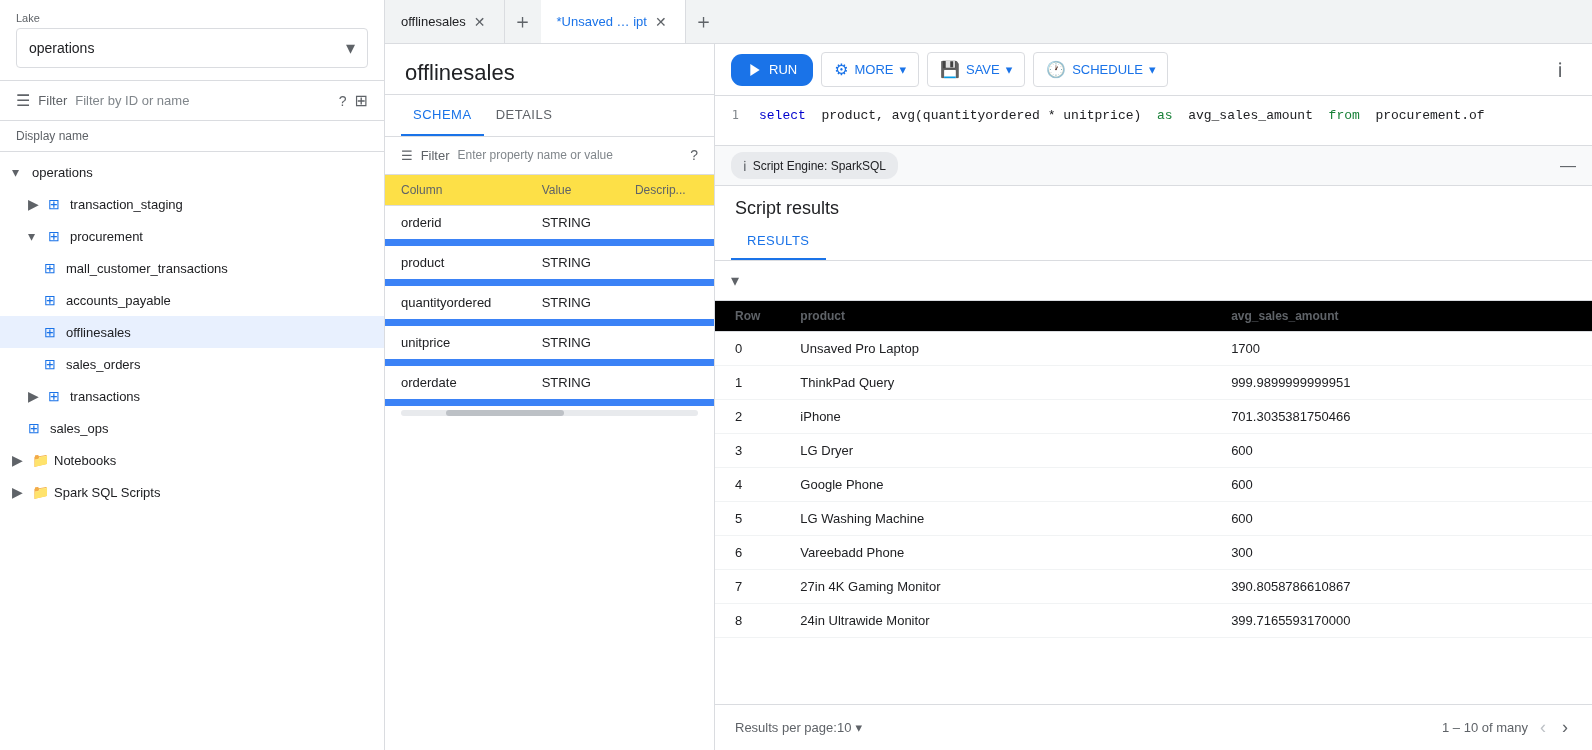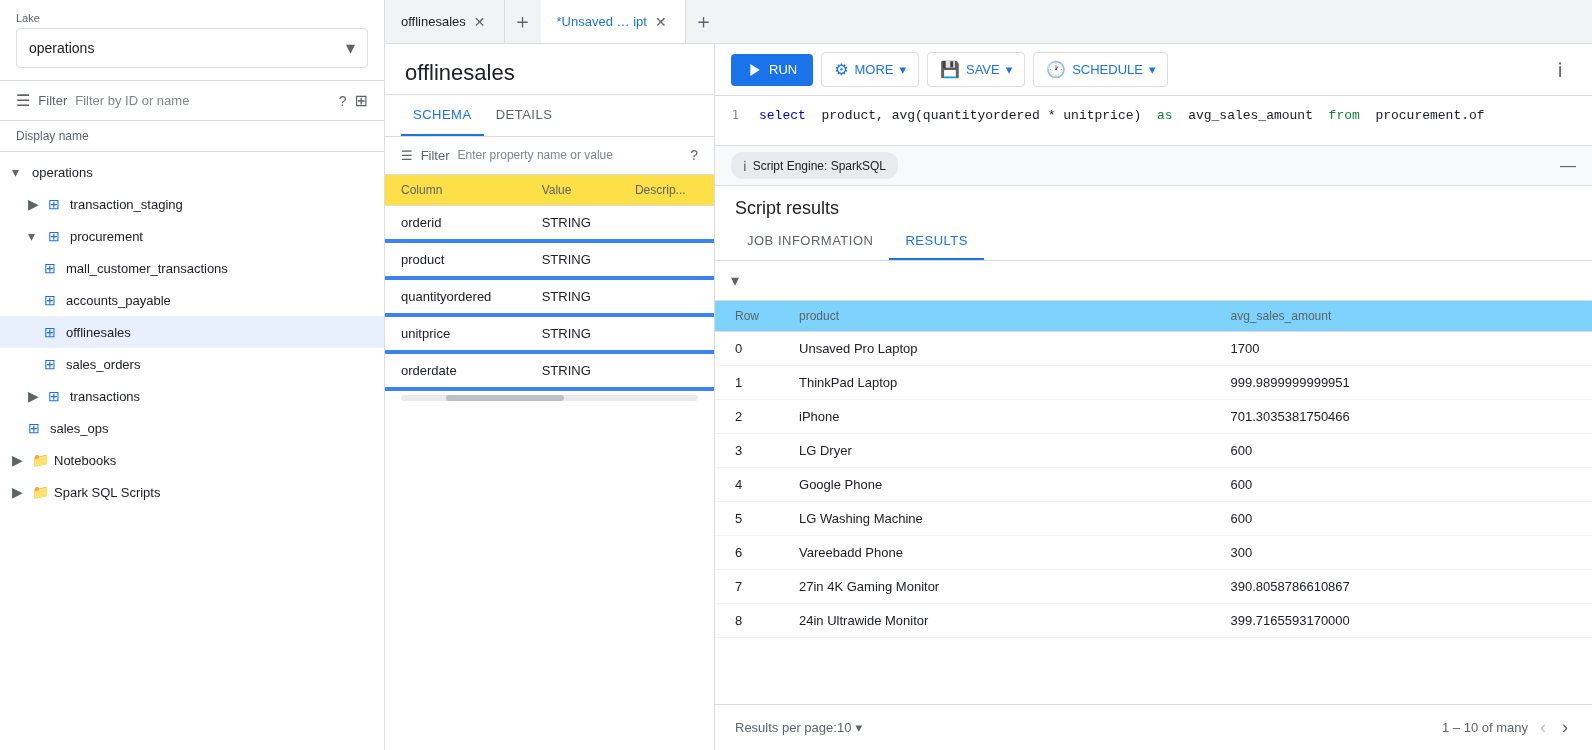--- a/index.html
+++ b/index.html
@@ -206,21 +206,21 @@
       font-size: 12px;
       color: #5f6368;
       font-weight: 500;
       border-bottom: 1px solid #dadce0;
       background: #fde047;
     }
     .schema-table td {
       padding: 9px 16px;
       font-size: 13px;
       color: #202124;
-      border-bottom: 4px solid #3b82f6;
+      border-bottom: 7px solid #3b82f6;
     }
     .scroll-indicator {
       height: 6px;
       background: #e8eaed;
       margin: 4px 16px;
       border-radius: 3px;
       position: relative;
     }
     .scroll-thumb {
       height: 6px;
@@ -247,21 +247,21 @@
       border-bottom: 1px solid #dadce0;
       background: #fff;
     }
     .btn-run {
       display: flex;
       align-items: center;
       gap: 6px;
       background: #1a73e8;
       color: #fff;
       border: none;
-      border-radius: 4px;
+      border-radius: 11px;
       padding: 8px 16px;
       font-size: 13px;
       font-weight: 500;
       cursor: pointer;
     }
     .btn-run svg { width: 16px; height: 16px; fill: #fff; }
     .btn-more, .btn-save, .btn-schedule {
       display: flex;
       align-items: center;
       gap: 6px;
@@ -392,23 +392,23 @@
     .results-table-container {
       flex: 1;
       overflow-y: auto;
     }
     .results-table { width: 100%; border-collapse: collapse; }
     .results-table th {
       text-align: left;
       padding: 8px 20px;
       font-size: 12px;
       color: #5f6368;
-      font-weight: 400;
-      border-bottom: 1px solid #dadce0;
-      background: #7dd3fc;
+      font-weight: 700;
+      border-bottom: 1px solid #dadce0;
+      background: #000000;
       position: sticky;
       top: 0;
     }
     .results-table td {
       padding: 9px 20px;
       font-size: 13px;
       color: #202124;
       border-bottom: 1px solid #f1f3f4;
     }
     .col-row { width: 60px; }
@@ -648,21 +648,20 @@
           <span class="info-circle">ℹ</span>
           <span>Script Engine: SparkSQL</span>
         </div>
         <span class="minimize-btn">—</span>
       </div>
 
       <div class="results-section">
         <div class="results-header">Script results</div>
 
         <div class="results-tabs">
-          <div class="results-tab">JOB INFORMATION</div>
           <div class="results-tab active">RESULTS</div>
         </div>
 
         <div class="query-info-bar">
           <span class="query-expand">▾</span>
         </div>
 
         <div class="results-table-container">
           <table class="results-table">
             <thead>
@@ -673,21 +672,21 @@
               </tr>
             </thead>
             <tbody id="results-tbody">
                 <tr>
       <td>0</td>
       <td>Unsaved Pro Laptop</td>
       <td>1700</td>
     </tr>
                 <tr>
       <td>1</td>
-      <td>ThinkPad Laptop</td>
+      <td>ThinkPad Query</td>
       <td>999.9899999999951</td>
     </tr>
                 <tr>
       <td>2</td>
       <td>iPhone</td>
       <td>701.3035381750466</td>
     </tr>
                 <tr>
       <td>3</td>
       <td>LG Dryer</td>

